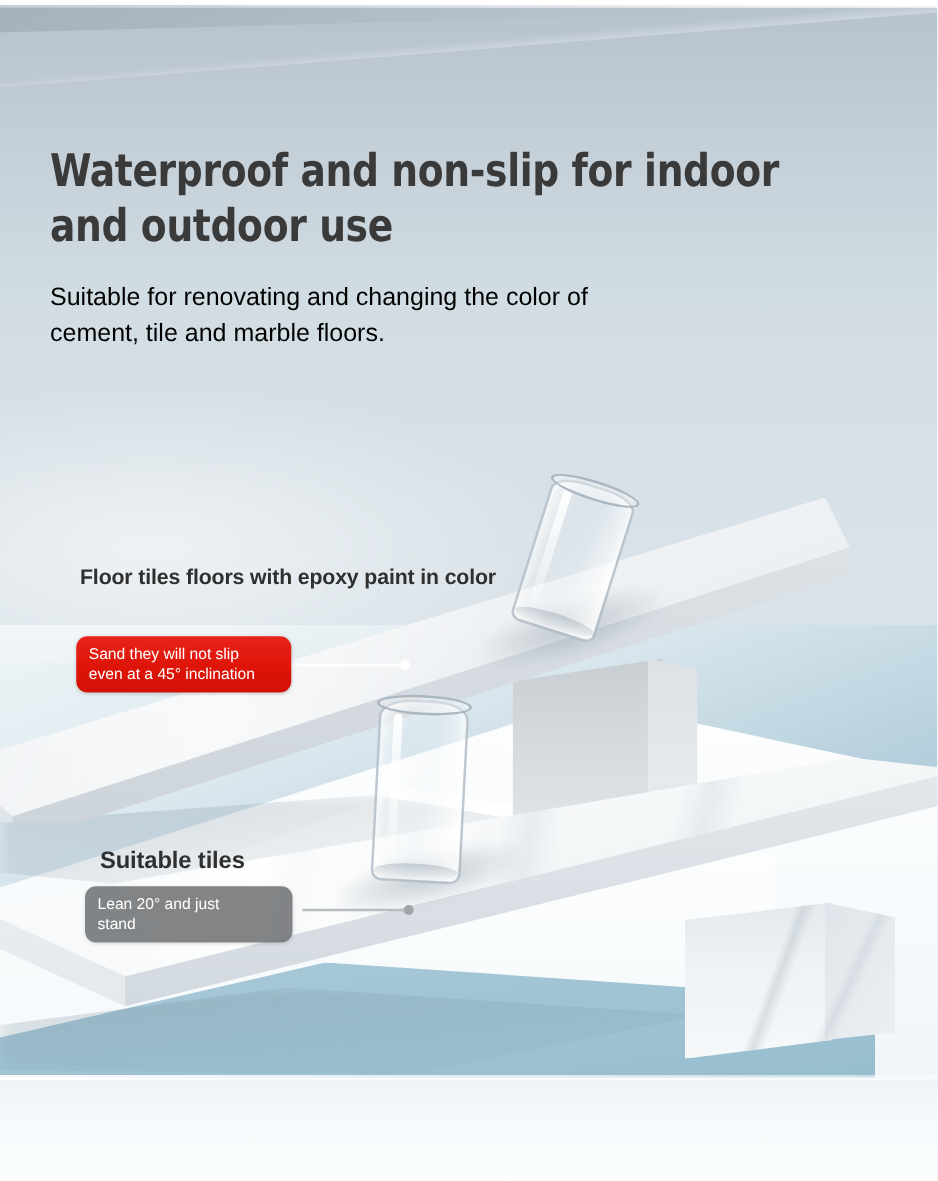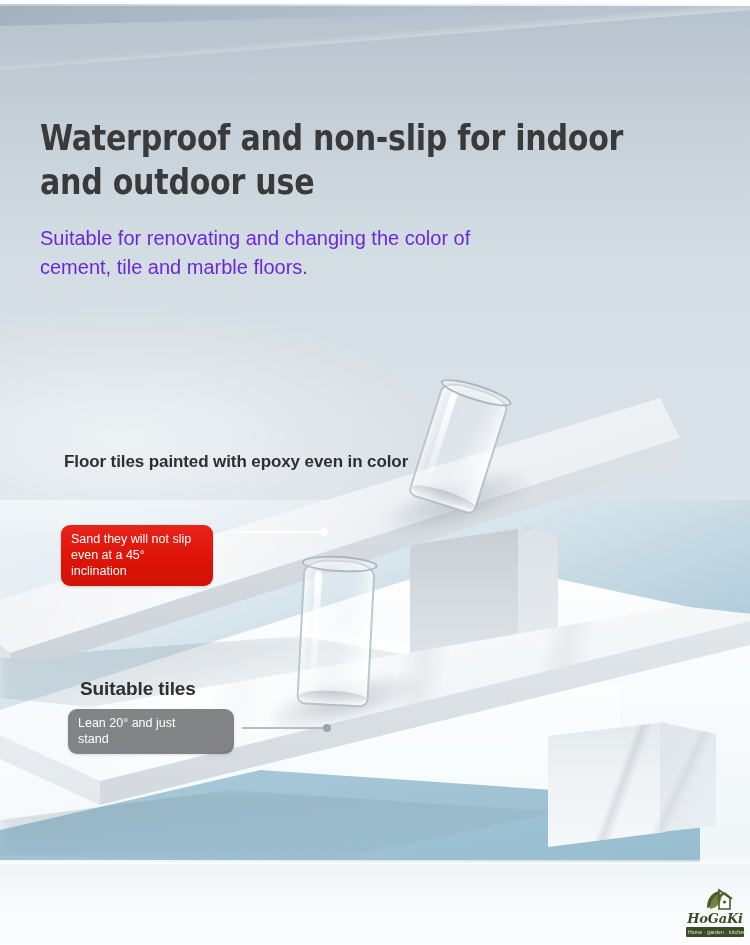--- a/index.html
+++ b/index.html
@@ -98,21 +98,21 @@
     letter-spacing:-.3px;
     color:#3a3a3a;
     transform:scaleX(.93);
     transform-origin:left top;
     white-space:pre-line;
   }
   .subhead{
     margin-top:20px;
     font-size:20px;
     line-height:29px;
-    color:#6d28d9;
+    color:#000000;
     white-space:pre-line;
   }
 
   
   .scene{ position:absolute; left:0; top:0; width:750px; height:945px; z-index:10; }
 
   
   .slab-top{
     position:absolute; left:-40px; top:398px; width:720px; height:260px;
     z-index:14;
@@ -275,21 +275,21 @@
   .callout{
     position:absolute; z-index:46;
     border-radius:9px;
     padding:6px 10px 7px 10px;
     font-size:12.5px;
     line-height:16px;
     color:#ffffff;
     white-space:pre-line;
   }
   #callout-red{
-    left:61px; top:525px; width:152px;
+    left:61px; top:509px; width:172px;
     background:linear-gradient(to bottom,#e8231a 0%,#de1408 55%,#d21106 100%);
     box-shadow:0 1px 3px rgba(0,0,0,.18);
   }
   #callout-gray{
     left:68px; top:709px; width:166px;
     background:rgba(110,112,114,.86);
     box-shadow:0 1px 3px rgba(0,0,0,.12);
   }
 
   .leader{ position:absolute; z-index:45; height:2px; }
@@ -385,42 +385,31 @@
     <div class="floor-front"></div>
   </div>
 
   <div class="head">
     <div class="headline">Waterproof and non-slip for indoor
 and outdoor use</div>
     <div class="subhead">Suitable for renovating and changing the color of
 cement, tile and marble floors.</div>
   </div>
 
-  <div class="caption" id="caption-top">Floor tiles painted with epoxy even in color</div>
+  <div class="caption" id="caption-top">Floor tiles floors with epoxy paint in color</div>
   <div class="caption" id="caption-bottom">Suitable tiles</div>
 
   <div class="leader" id="leader-red">
     <div class="line"></div>
     <div class="dot"></div>
   </div>
   <div class="callout" id="callout-red">Sand they will not slip
 even at a 45° inclination</div>
 
   <div class="leader" id="leader-gray">
     <div class="line"></div>
     <div class="dot"></div>
   </div>
   <div class="callout" id="callout-gray">Lean 20° and just
 stand</div>
 
-  <div class="logo">
-    <svg class="mark" viewBox="0 0 58 24">
-      <path d="M21 20 C21 11, 25 5, 33 3 C33 12, 29 19, 21 20 Z" fill="#4b5a2a"></path>
-      <path d="M24 21 C24 13, 28 7, 36 5 C36 13, 32 20, 24 21 Z" fill="#6f8640"></path>
-      <path d="M33 2 L44 10 L44 21 L33 21 Z" fill="none" stroke="#4b5a2a" stroke-width="1.6"></path>
-      <path d="M31.5 10.5 L38.5 5 L45.5 10.5" fill="none" stroke="#4b5a2a" stroke-width="1.6" stroke-linecap="round"></path>
-      <circle cx="38.5" cy="14" r="1.6" fill="#4b5a2a"></circle>
-    </svg>
-    <div class="word">HoGaKi</div>
-    <div class="tag">Home · garden · kitchen</div>
-  </div>
 
 </div>
 
 </body></html>

